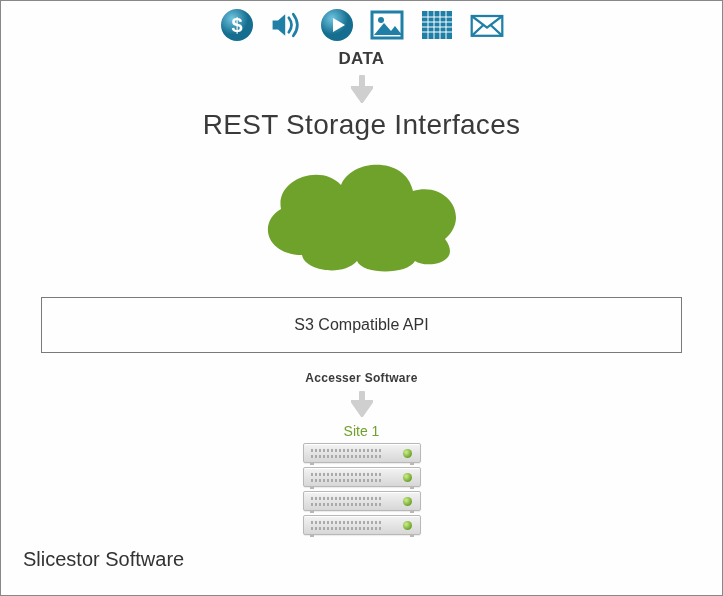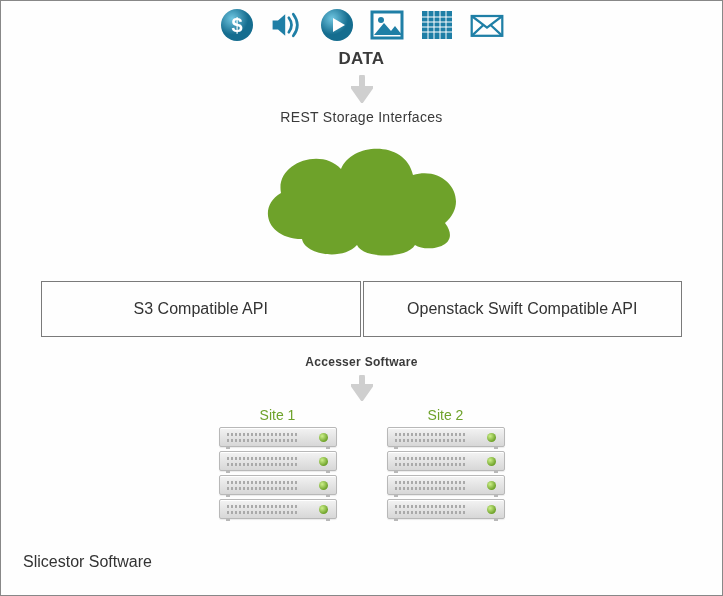--- a/index.html
+++ b/index.html
@@ -31,21 +31,21 @@
     font-size: 17px;
     font-weight: 700;
     letter-spacing: 0.3px;
   }
   .data-label { margin-top: 6px; }
   .arrow {
     display: flex;
     justify-content: center;
     margin: 6px 0;
   }
-  .rest-label { font-size: 14px; margin-top: 2px; font-weight: 400; }
+  .rest-label { font-size: 28px; margin-top: 2px; font-weight: 400; }
   .cloud-wrap {
     display: flex;
     justify-content: center;
     margin-top: 4px;
   }
   .api-row {
     display: flex;
     gap: 2px;
     padding: 8px 40px;
     margin-top: 14px;
@@ -126,21 +126,21 @@
     width: 4px;
     height: 3px;
     background: #b8b8b8;
   }
   .rack .leg-l { left: 6px; }
   .rack .leg-r { right: 6px; }
   .slicestor {
     position: absolute;
     left: 22px;
     bottom: 24px;
-    font-size: 16px;
+    font-size: 20px;
     color: #333;
   }
 </style>
 </head>
 <body>
 
 <div class="icon-row">
   <div class="data-icon">
     <svg width="36" height="36" viewBox="0 0 36 36">
       <defs>
@@ -221,21 +221,20 @@
              C104 14 158 10 166 46
              C200 36 224 72 198 94
              C216 118 180 124 168 116
              C160 130 116 130 110 116
              C96 132 58 126 55 110 Z" fill="#6ea22a"></path>
   </svg>
 </div>
 
 <div class="api-row">
   <div class="api-box">S3 Compatible API</div>
-  <div class="api-box">Openstack Swift Compatible API</div>
 </div>
 
 <div class="label accesser-label">Accesser Software</div>
 
 <div class="arrow">
   <svg width="22" height="26">
       <path d="M11 2 L11 14 M4 12 L11 22 L18 12 Z" stroke="#cfcfcf" stroke-width="6" fill="#cfcfcf" stroke-linecap="round"></path>
     </svg>
 </div>
 
@@ -256,38 +255,15 @@
         <span class="led"></span>
         <span class="leg-l"></span>
         <span class="leg-r"></span>
       </div>
     <div class="rack">
         <span class="led"></span>
         <span class="leg-l"></span>
         <span class="leg-r"></span>
       </div>
   </div>
-  <div class="site-col">
-    <div class="site-title">Site 2</div>
-    <div class="rack">
-        <span class="led"></span>
-        <span class="leg-l"></span>
-        <span class="leg-r"></span>
-      </div>
-    <div class="rack">
-        <span class="led"></span>
-        <span class="leg-l"></span>
-        <span class="leg-r"></span>
-      </div>
-    <div class="rack">
-        <span class="led"></span>
-        <span class="leg-l"></span>
-        <span class="leg-r"></span>
-      </div>
-    <div class="rack">
-        <span class="led"></span>
-        <span class="leg-l"></span>
-        <span class="leg-r"></span>
-      </div>
-  </div>
 </div>
 
 <div class="slicestor">Slicestor Software</div>
 
 </body></html>

